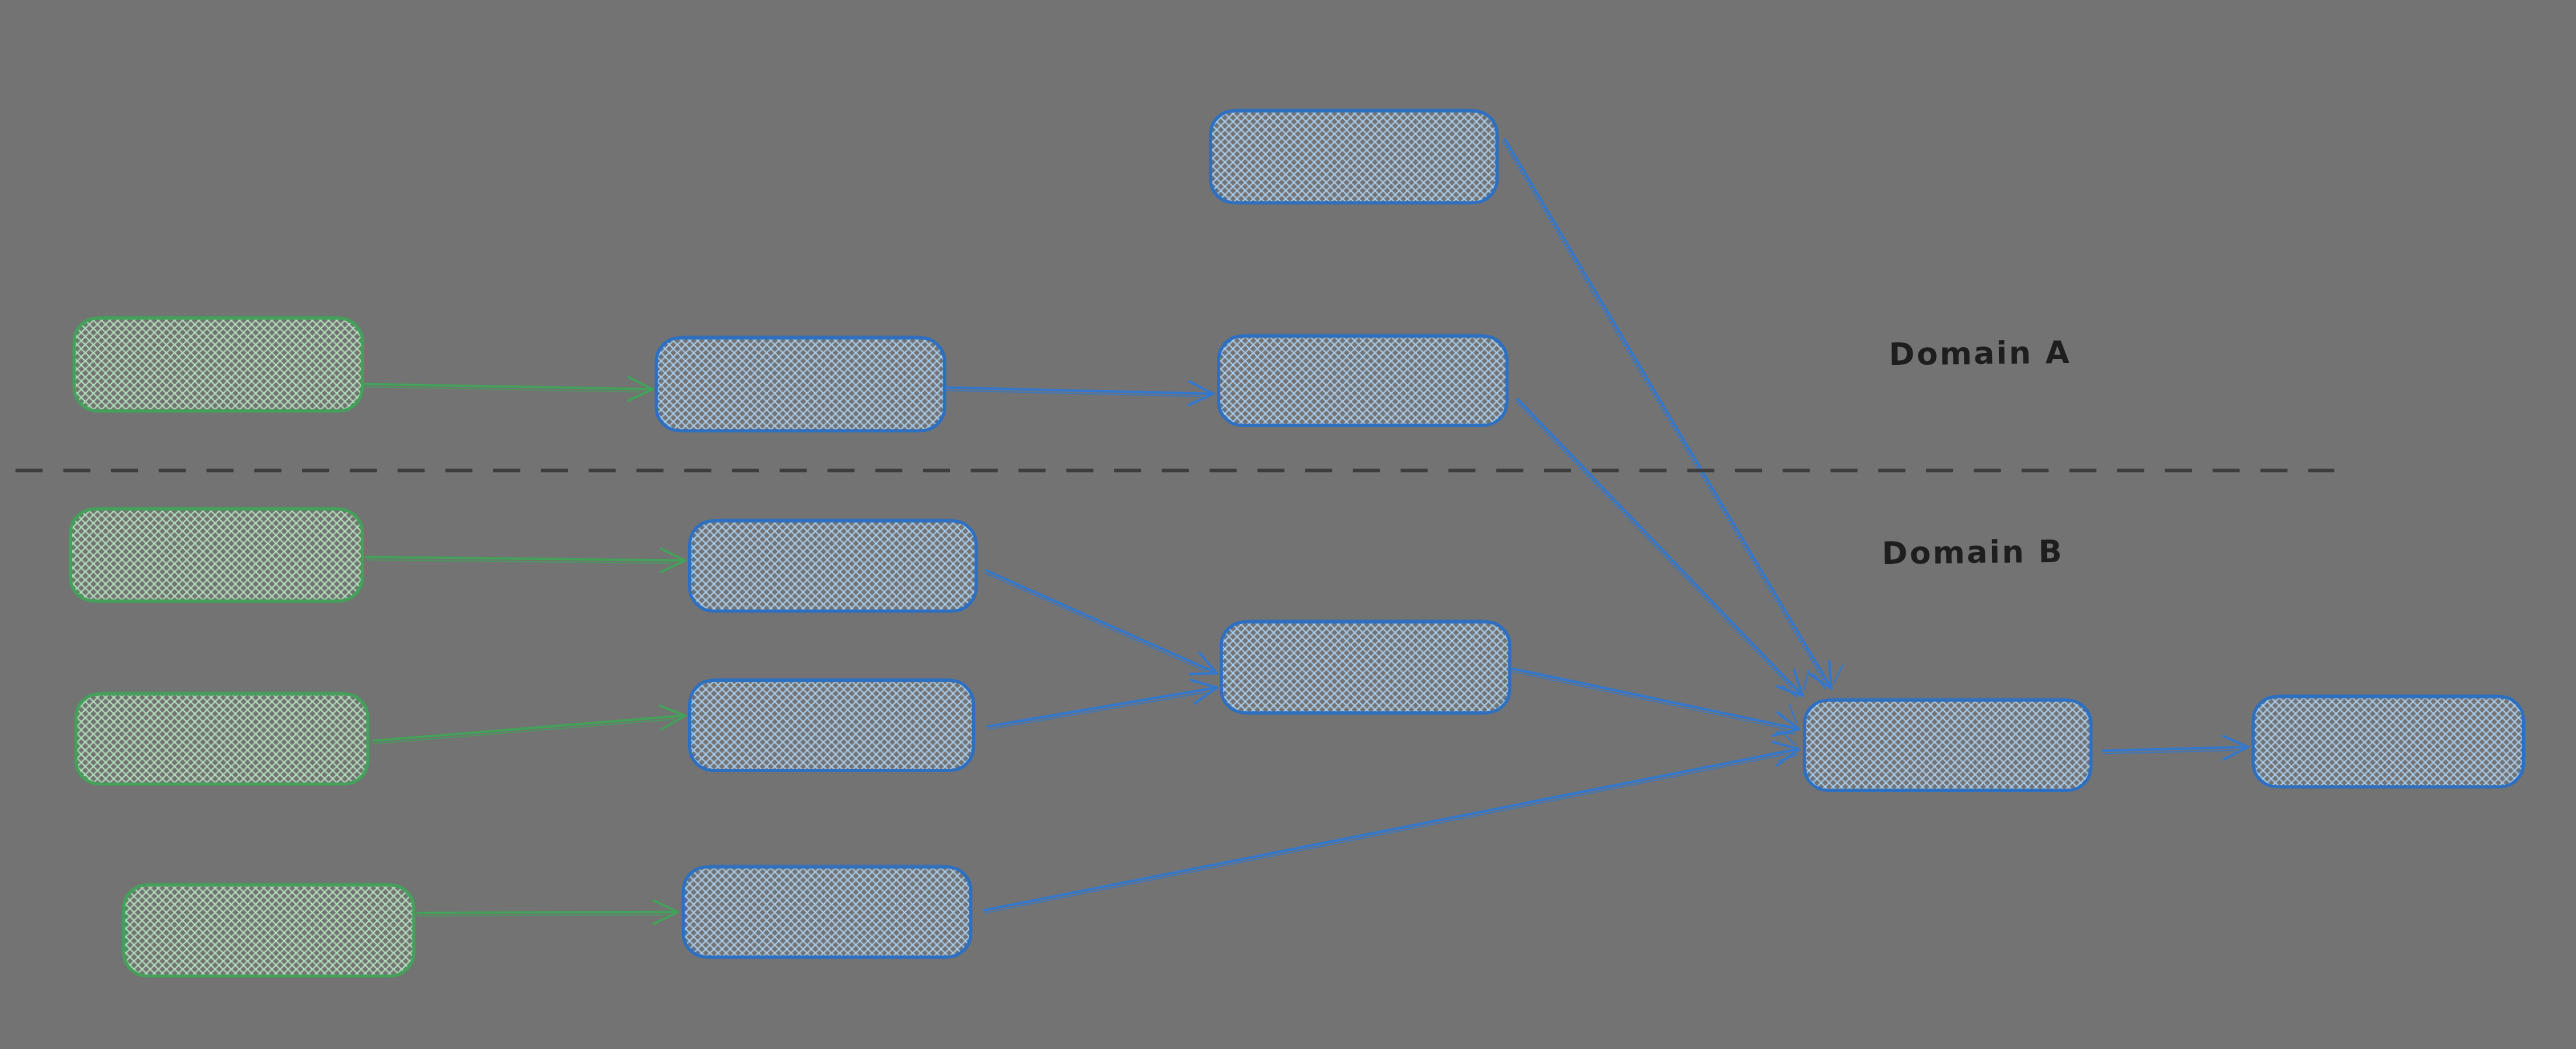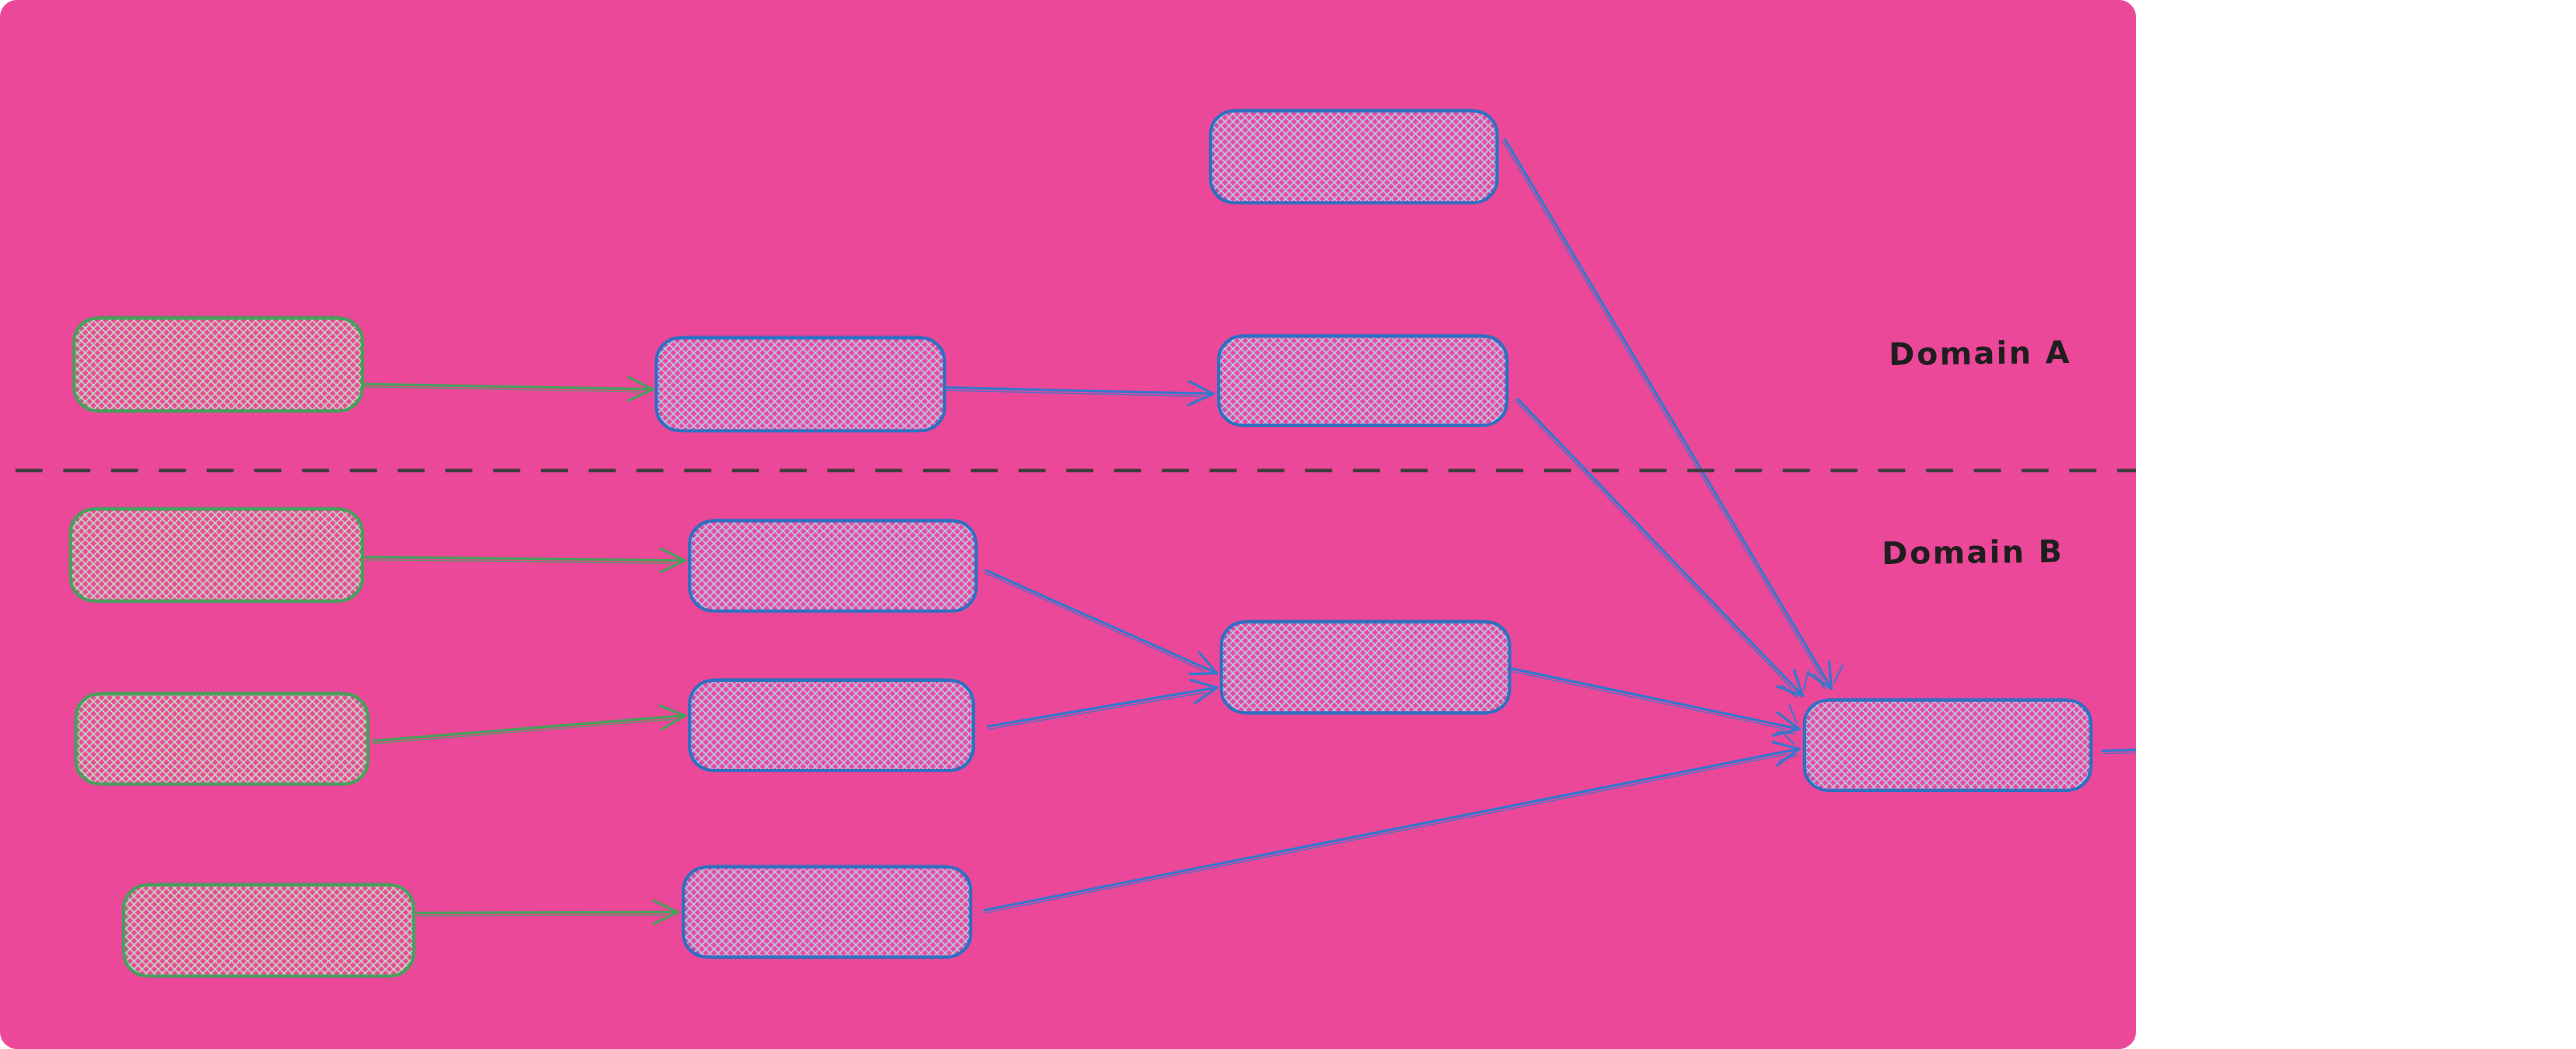--- a/index.html
+++ b/index.html
@@ -3,25 +3,24 @@
 <meta charset="utf-8">
 <style>
   html, body {
     margin: 0;
     padding: 0;
     background: #ffffff;
     font-family: "DejaVu Sans", sans-serif;
   }
   #stage {
     position: relative;
-    width: 2136px;
+    width: 2576px;
     height: 1049px;
-    background: #ec4899;
+    background: #737373;
     overflow: hidden;
-    border-radius: 17px;
   }
   #diagram-svg {
     position: absolute;
     left: 0;
     top: 0;
   }
   .domain-label {
     position: absolute;
     color: #1e1e1e;
     font-weight: 600;

